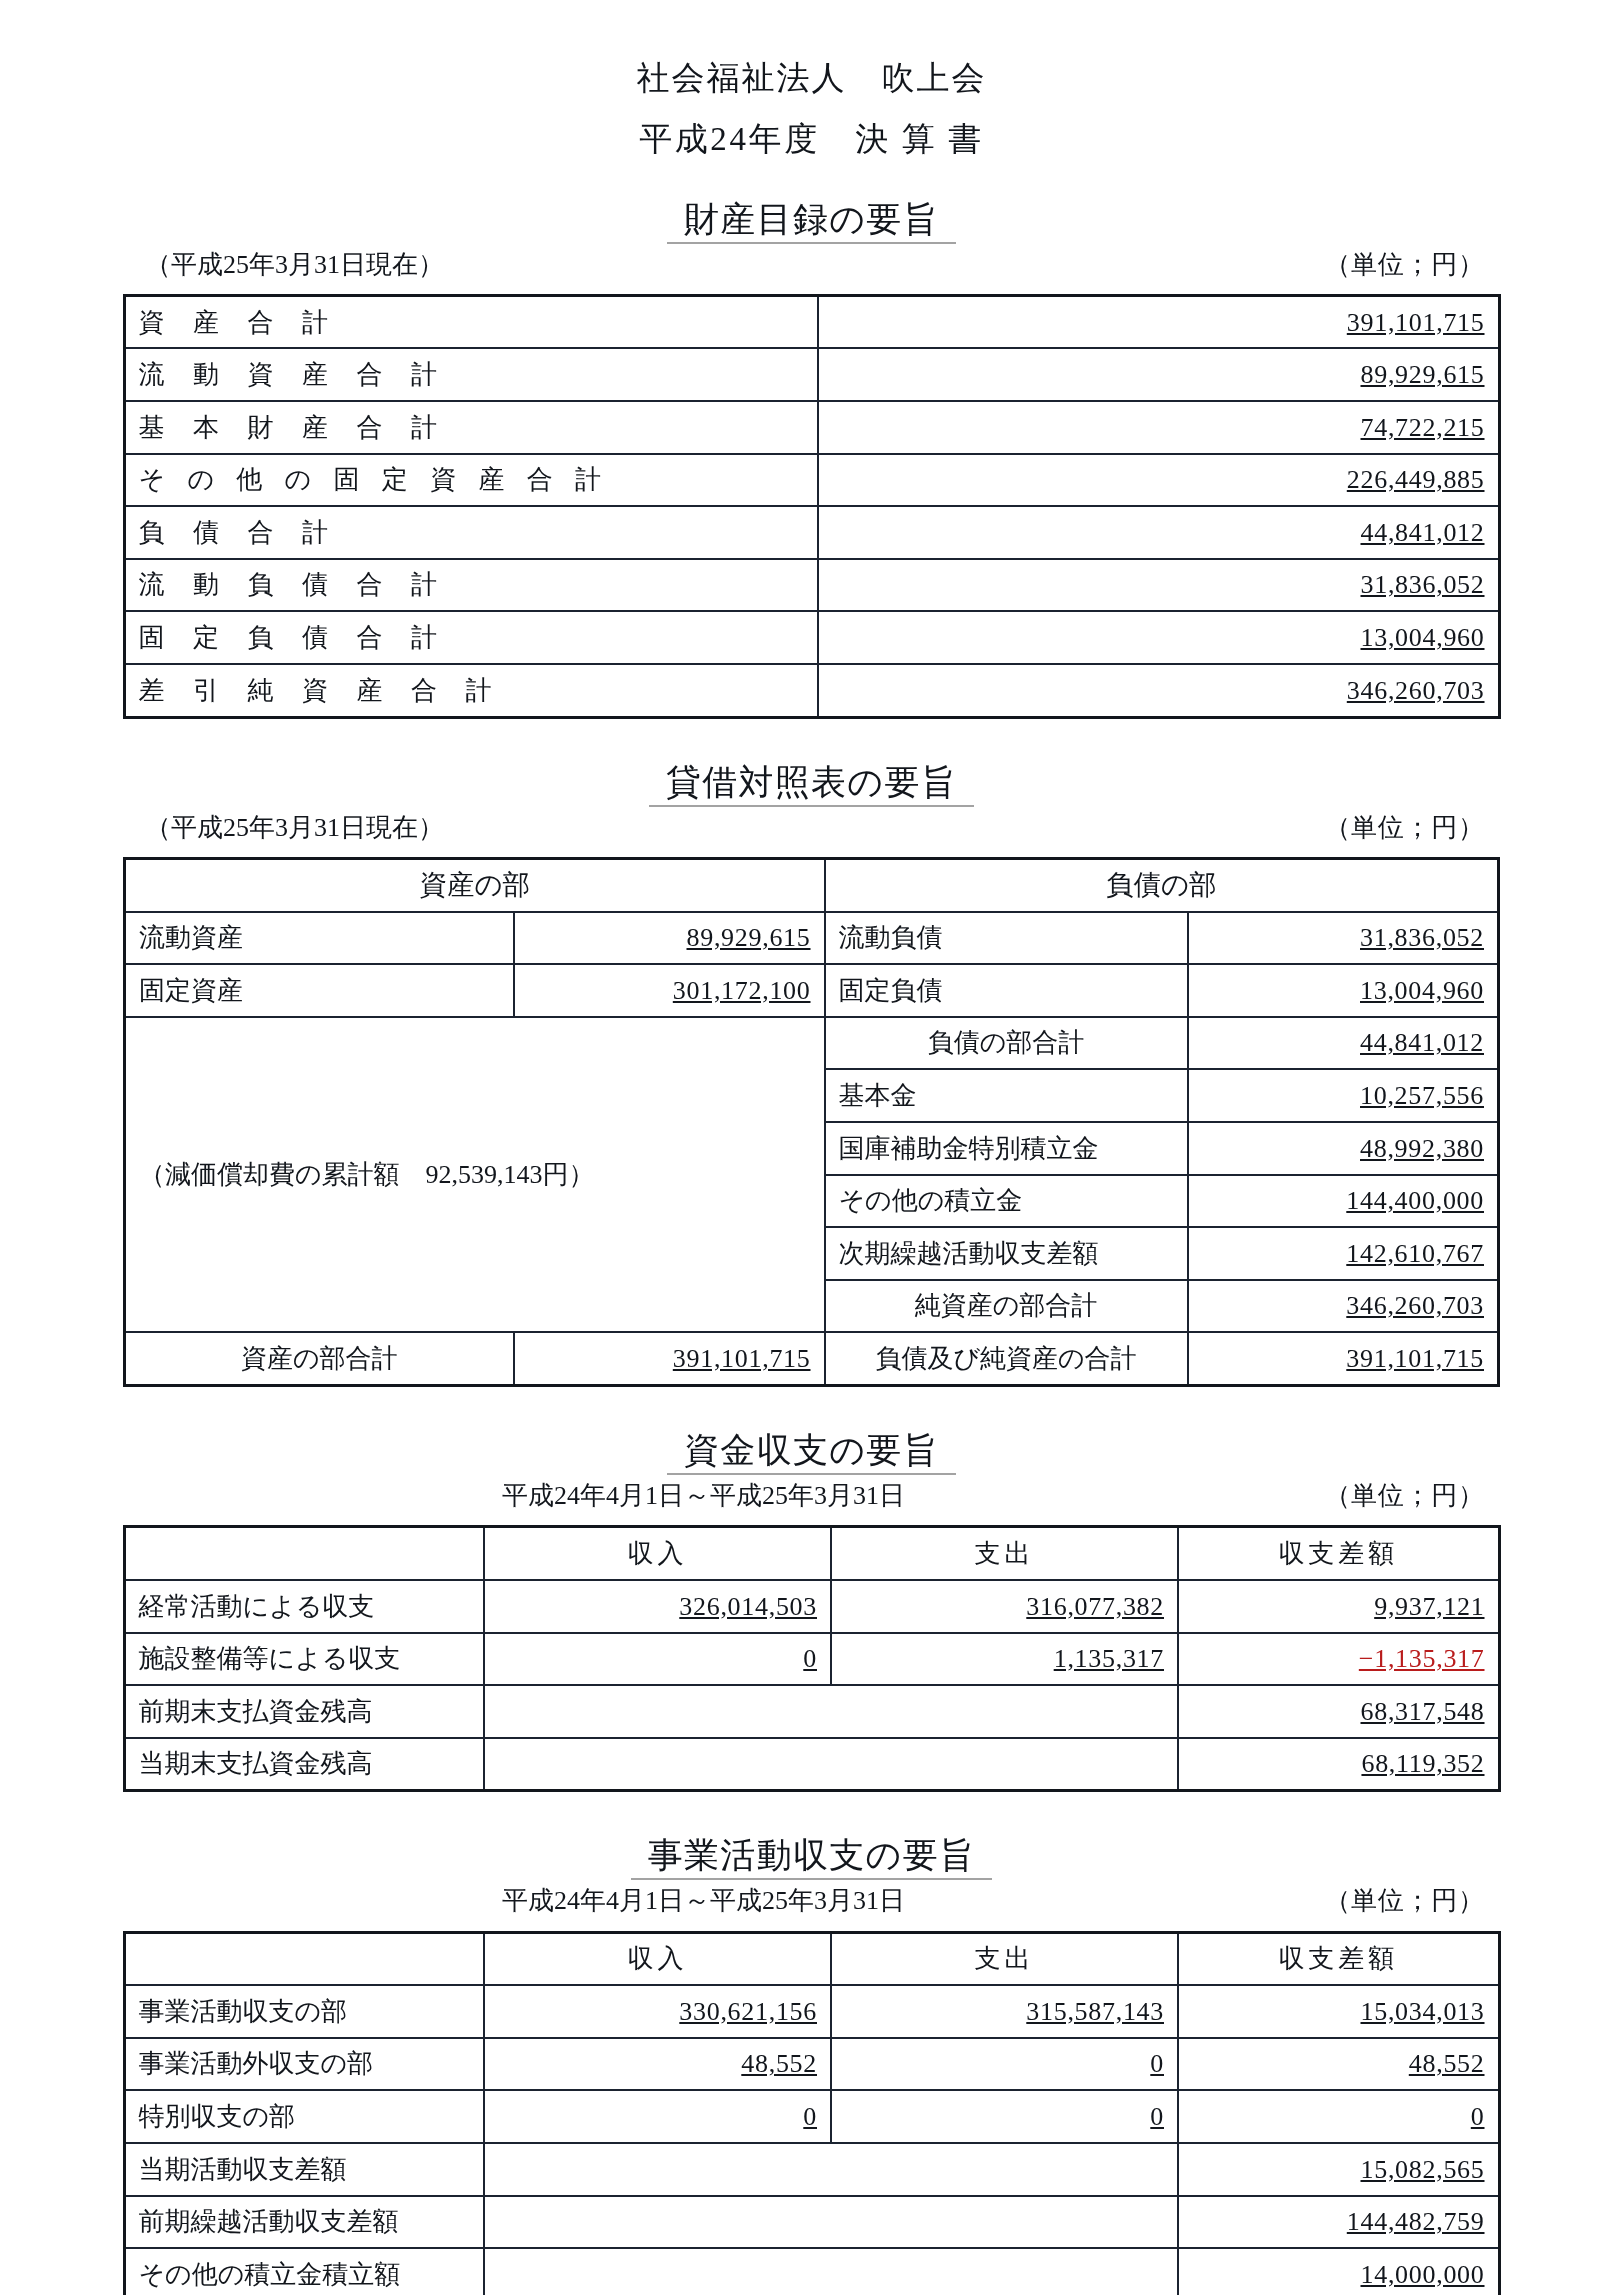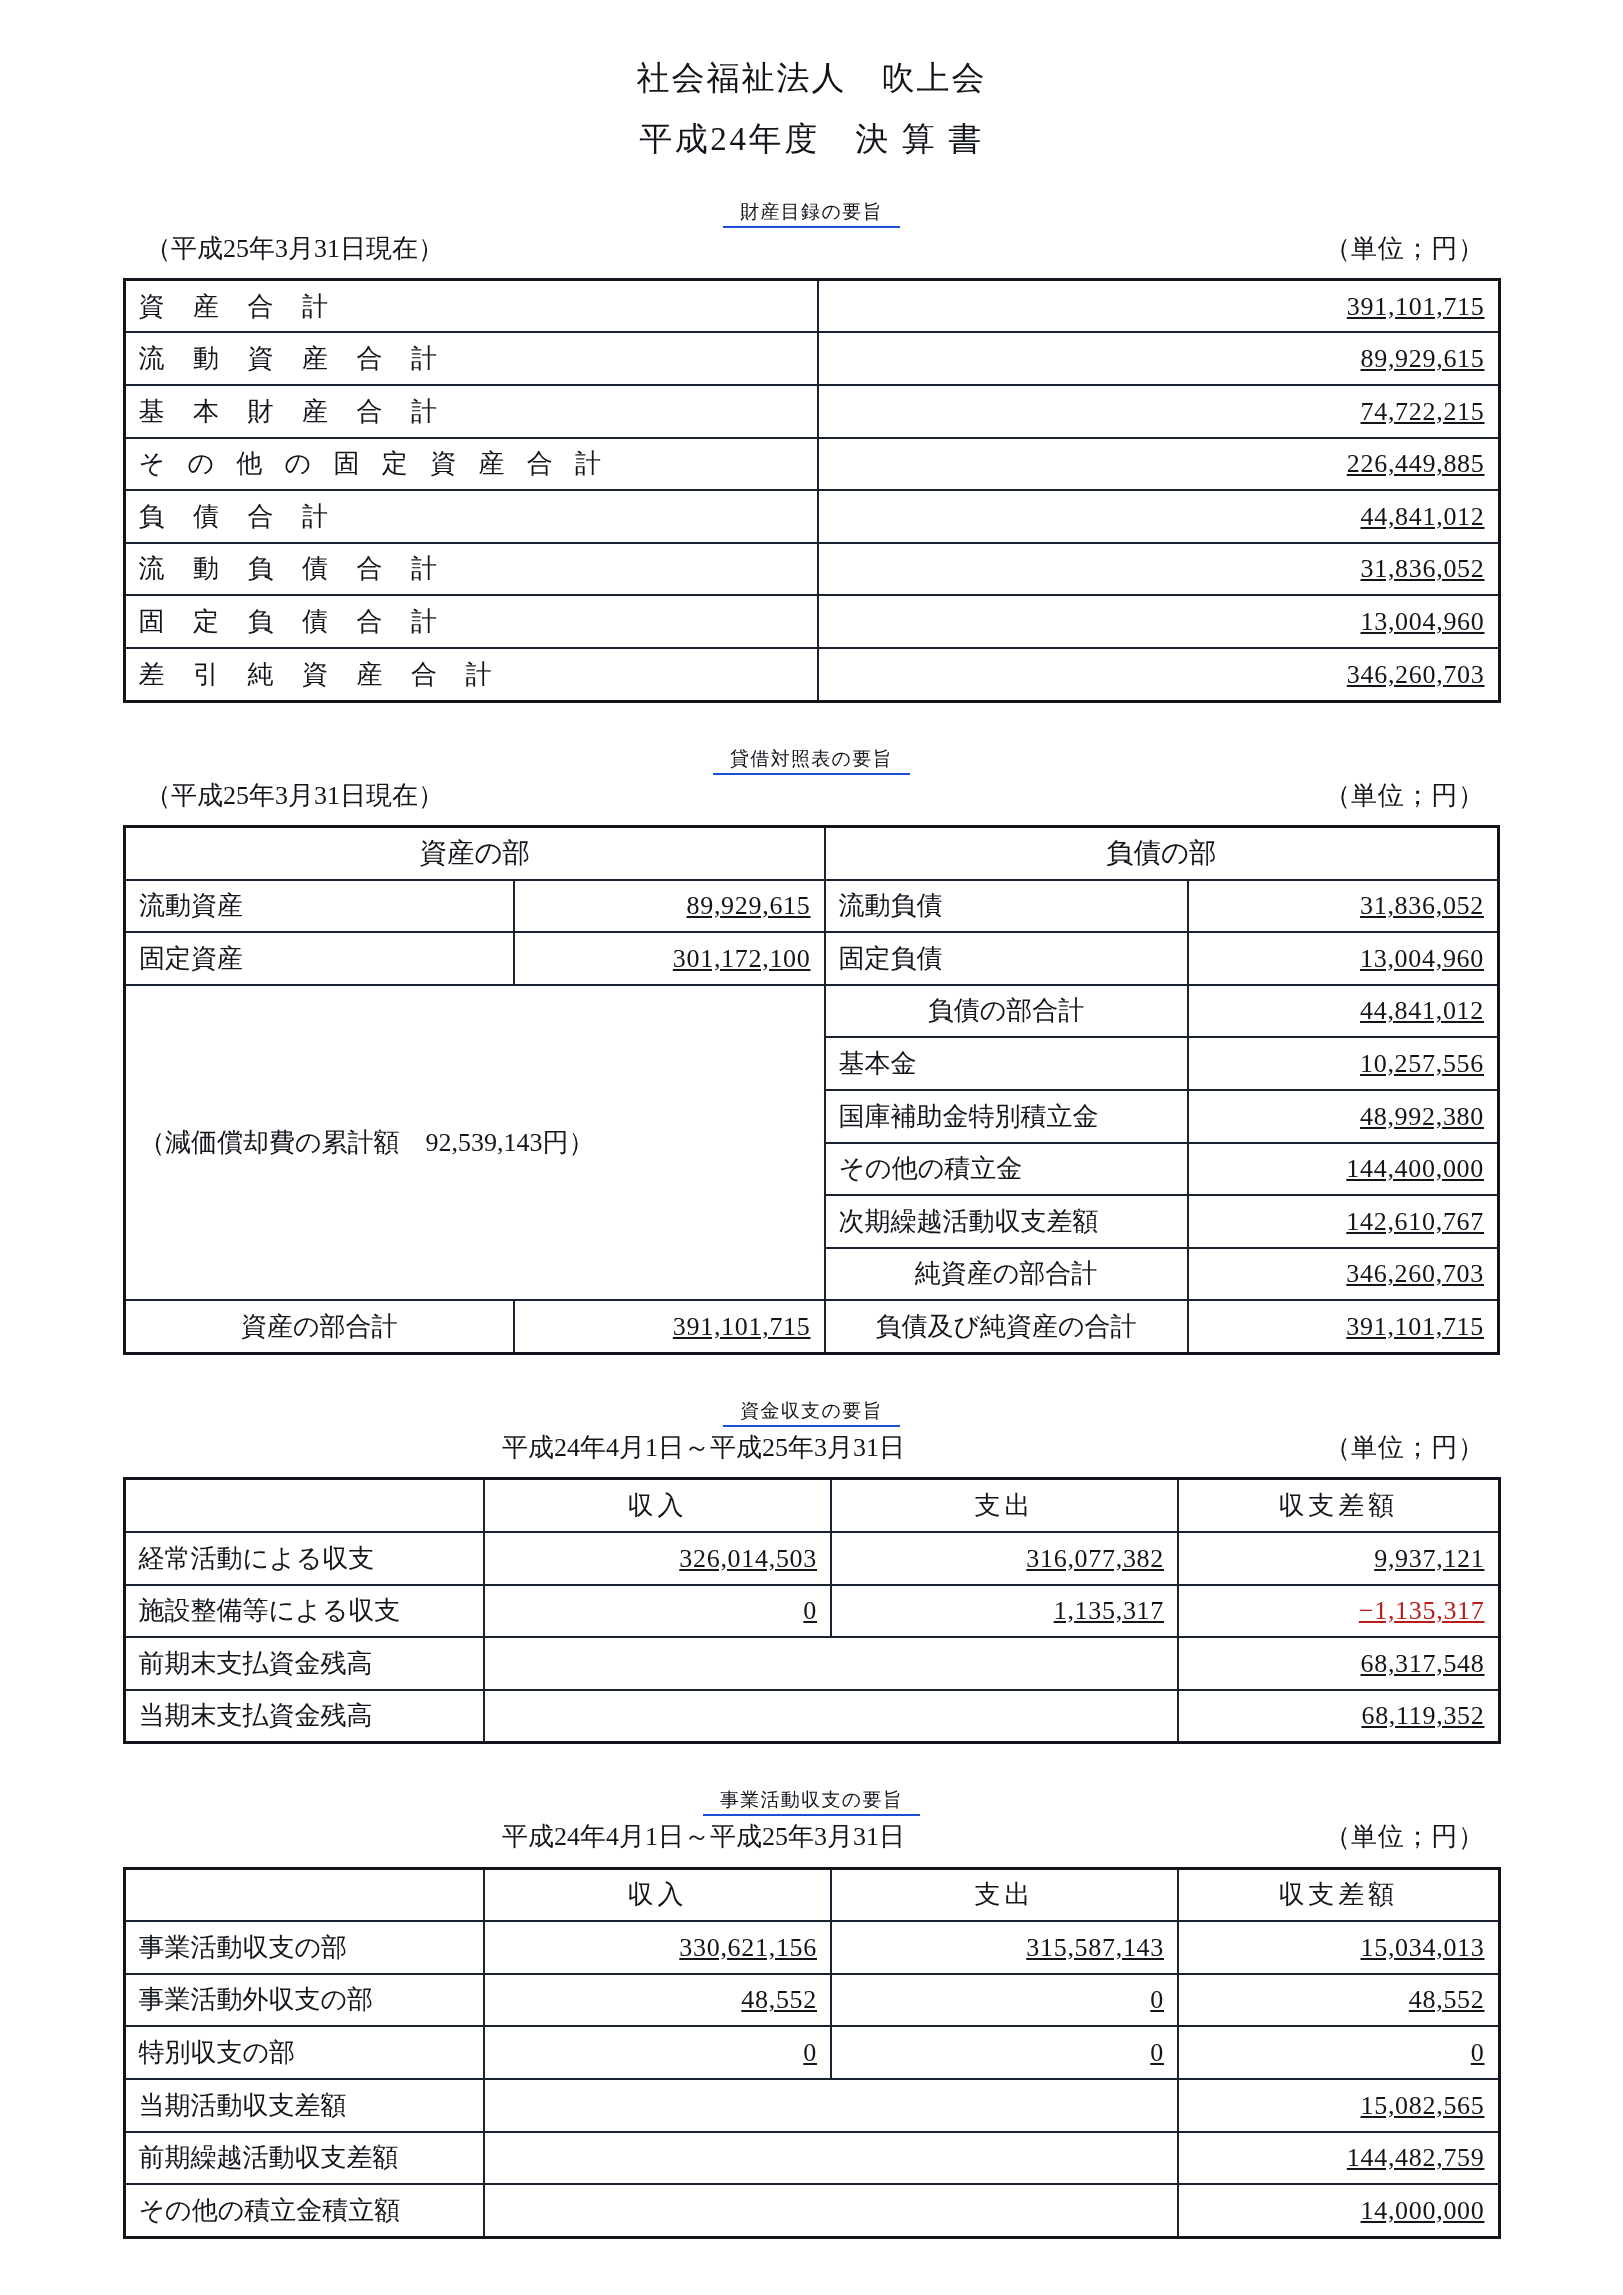--- a/index.html
+++ b/index.html
@@ -35,23 +35,23 @@
   .doc-title-2 { padding-top: 27.5px; letter-spacing: 2.6px; font-family: Liberation Serif, serif; }
 
   
   .section-head {
     text-align: center;
     margin-top: 46px;
     line-height: 1.0;
   }
   .section-head .sh-inner {
     display: inline-block;
-    font-size: 19px;
+    font-size: 35px;
     letter-spacing: 1.3px;
-    border-bottom: 2px solid #1d4ed8;
+    border-bottom: 2px solid #a3a3a3;
     padding: 0 17px 5.2px 17px;
   }
 
   
   .caption-row {
     position: relative;
     margin: 0 auto;
     width: 1375px;
     height: 41px;
     font-size: 26px;

